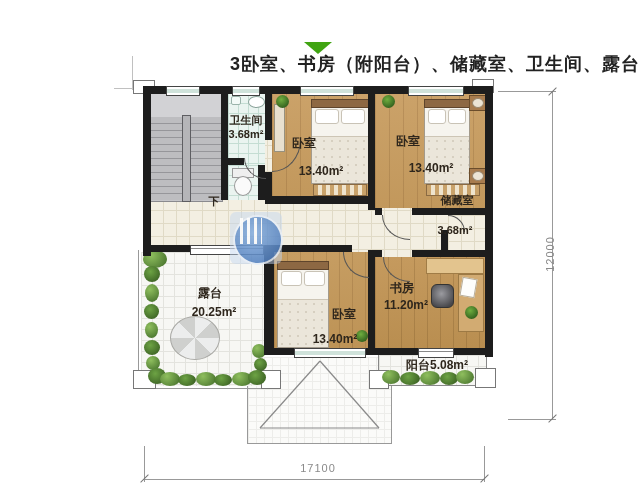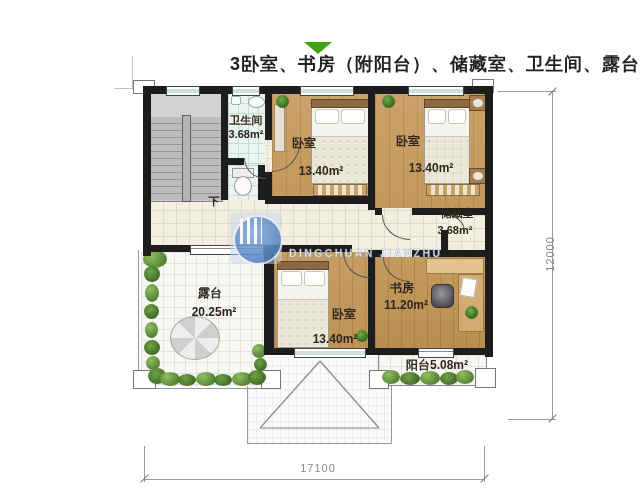--- a/index.html
+++ b/index.html
@@ -232,36 +232,35 @@
   <div class="arc arc-cbl" style="left:448px;top:215px;width:16px;height:16px;"></div>
   <div class="arc arc-ctr" style="left:343px;top:252px;width:25px;height:25px;"></div>
   <div class="arc arc-ctr" style="left:383px;top:257px;width:26px;height:24px;"></div>
 
   <div class="rl sm" style="left:246px;top:113px;">卫生间</div>
   <div class="rl sm" style="left:246px;top:128px;">3.68m²</div>
   <div class="rl" style="left:304px;top:135px;">卧室</div>
   <div class="rl" style="left:321px;top:164px;">13.40m²</div>
   <div class="rl" style="left:408px;top:133px;">卧室</div>
   <div class="rl" style="left:431px;top:161px;">13.40m²</div>
-  <div class="rl sm" style="left:457px;top:206px;">储藏室</div>
+  <div class="rl sm" style="left:457px;top:193px;">储藏室</div>
   <div class="rl sm" style="left:455px;top:224px;">3.68m²</div>
   <div class="rl" style="left:344px;top:306px;">卧室</div>
   <div class="rl" style="left:335px;top:332px;">13.40m²</div>
   <div class="rl" style="left:402px;top:280px;">书房</div>
   <div class="rl" style="left:406px;top:298px;">11.20m²</div>
   <div class="rl" style="left:210px;top:285px;">露台</div>
   <div class="rl" style="left:214px;top:305px;">20.25m²</div>
   <div class="rl" style="left:437px;top:357px;">阳台5.08m²</div>
   <div class="rl sm" style="left:214px;top:194px;">下</div>
 
   <div class="wm">
     <div class="wm-tile"></div>
     <div class="wm-circle"></div>
     <div class="wm-bars"></div>
-    <div class="wm-en">DINGCHUAN JIANZHU</div>
   </div>
 
   <div class="dim" style="left:132px;top:56px;width:1px;height:34px;background:#c0c0c0;"></div>
   <div class="dim" style="left:114px;top:88px;width:18px;height:1px;background:#c0c0c0;"></div>
   <div class="dim" style="left:498px;top:91px;width:58px;height:1px;"></div>
   <div class="dim" style="left:508px;top:419px;width:48px;height:1px;"></div>
   <div class="dim" style="left:552px;top:92px;width:1px;height:328px;"></div>
   <div class="tick" style="left:547px;top:91px;"></div>
   <div class="tick" style="left:547px;top:418px;"></div>
   <div class="dim-text vert" style="left:528px;top:248px;width:44px;text-align:center;">12000</div>

